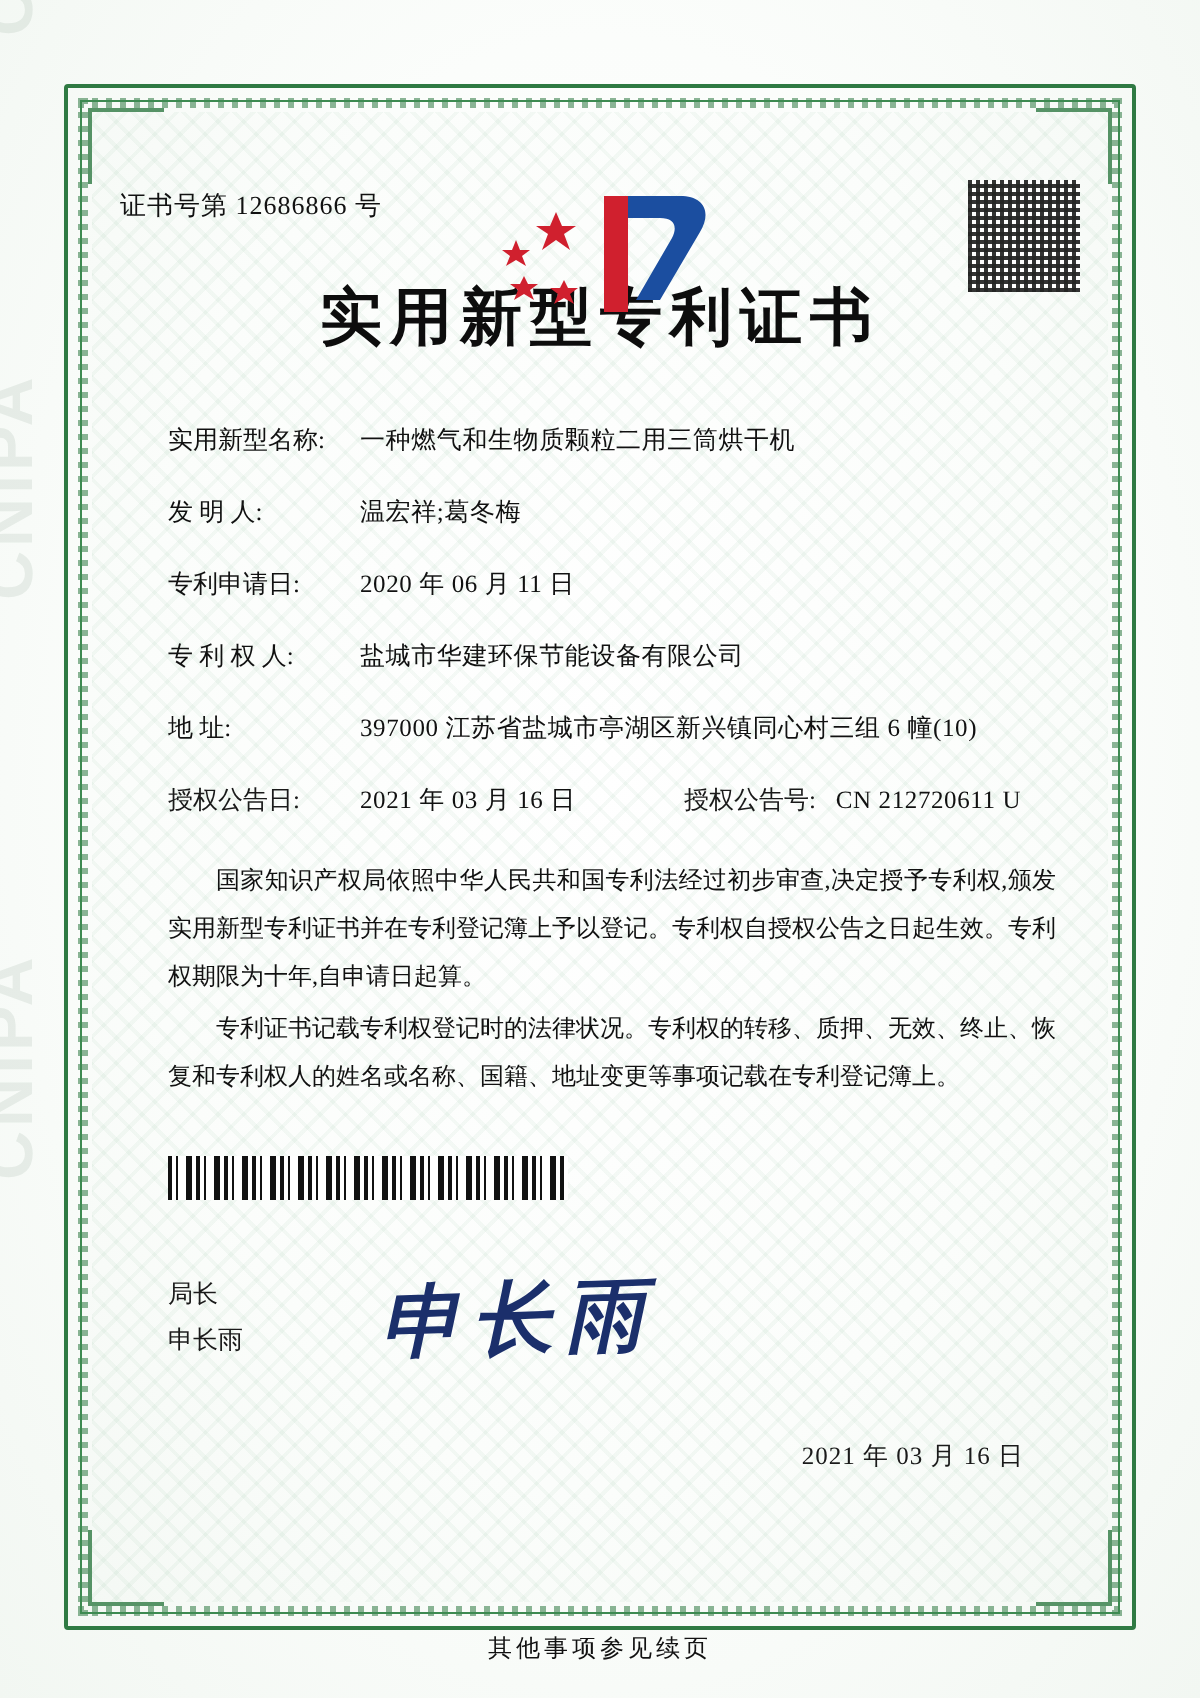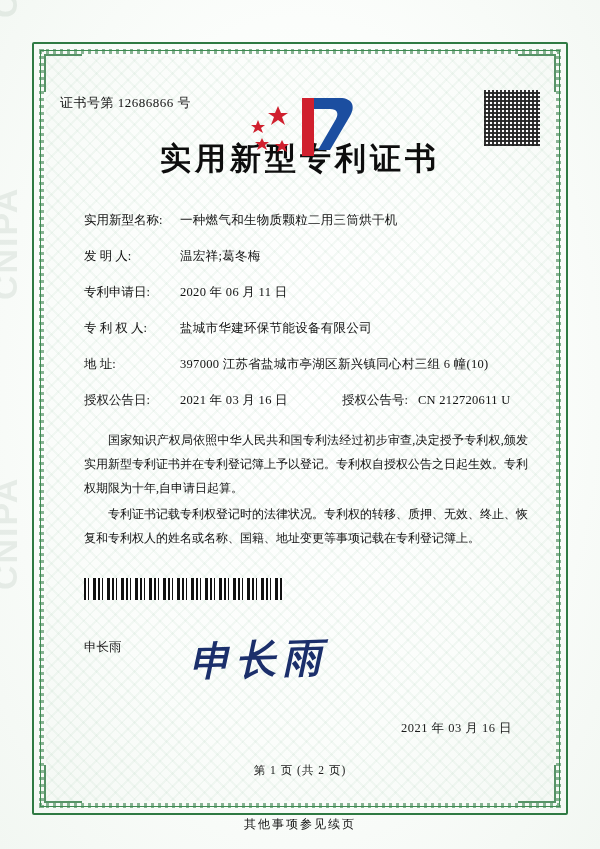--- a/index.html
+++ b/index.html
@@ -242,25 +242,25 @@
 
     </div>
 
     <div class="para p1">国家知识产权局依照中华人民共和国专利法经过初步审查,决定授予专利权,颁发实用新型专利证书并在专利登记簿上予以登记。专利权自授权公告之日起生效。专利权期限为十年,自申请日起算。</div>
     <div class="para p2">专利证书记载专利权登记时的法律状况。专利权的转移、质押、无效、终止、恢复和专利权人的姓名或名称、国籍、地址变更等事项记载在专利登记簿上。</div>
 
     <div class="barcode"></div>
 
     <div class="sign-area">
       <div class="sign-labels">
+        <div>局长</div>
         <div>申长雨</div>
       </div>
       <div class="signature">申长雨</div>
     </div>
 
     <div class="issue-date">2021 年 03 月 16 日</div>
 
-    <div class="page-no">第 1 页 (共 2 页)</div>
 
     <div class="footer-note">其他事项参见续页</div>
 
   </div>
 </div>
 
 </body></html>

